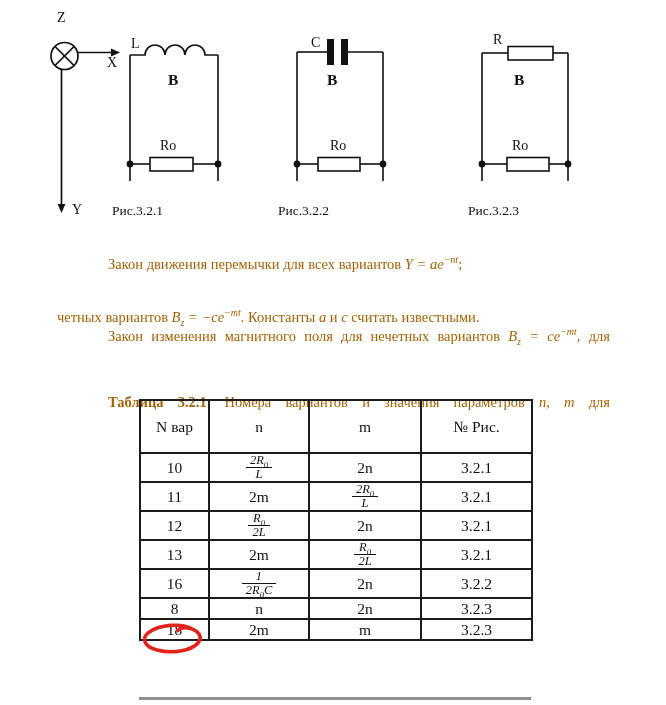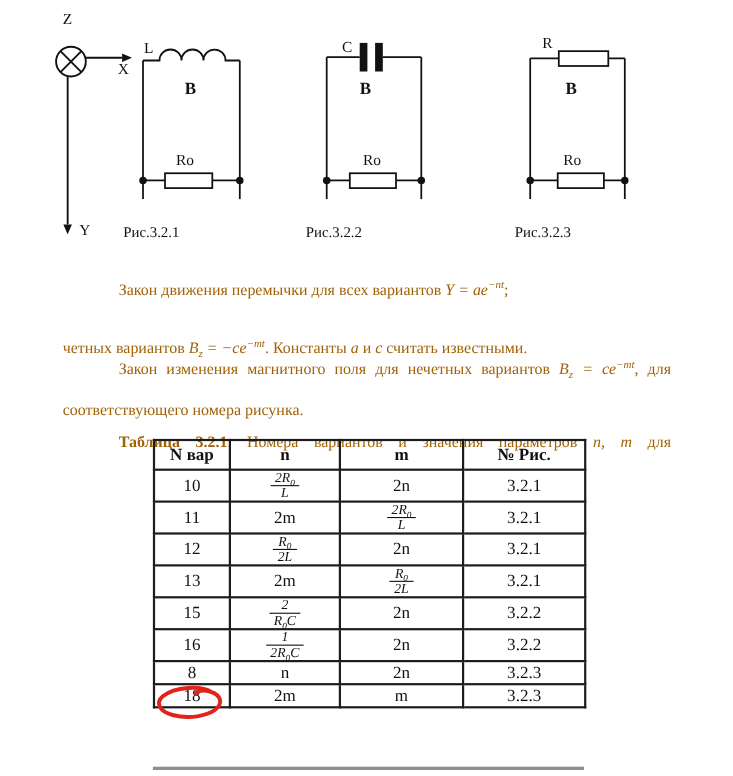--- a/index.html
+++ b/index.html
@@ -13,21 +13,21 @@
         white-space:normal;color:#a16207;}
   .line.indent{text-indent:51px;}
   .line.justify{text-align:justify;text-align-last:justify;margin-top:45px;}
   .line i.mth{font-style:italic;}
   .line sup{font-size:10px;line-height:0;}
   .line sub{font-size:10px;line-height:0;}
   #var-table{position:absolute;left:139px;top:399px;width:392px;
              border-collapse:collapse;table-layout:fixed;}
   #var-table th,#var-table td{border:2px solid #1c1c1c;text-align:center;
              vertical-align:middle;padding:0;font-size:15.5px;line-height:19px;}
-  #var-table th{font-weight:bold;line-height:17px;padding:4px 0;}
+  #var-table th{font-weight:normal;line-height:17px;padding:17px 0;}
   #var-table col.c1{width:69px;} #var-table col.c2{width:100px;}
   #var-table col.c3{width:112px;} #var-table col.c4{width:111px;}
   .frac{display:inline-block;vertical-align:middle;font-style:italic;
         font-size:12.5px;padding:0 0;}
   .frac .num{display:block;line-height:13px;border-bottom:1px solid #111;padding:0 4px;}
   .frac .den{display:block;line-height:13px;padding:0 4px;}
   .frac sub{font-size:8.5px;line-height:0;}
   #red-anno{left:139px;top:620px;width:66px;height:36px;pointer-events:none;}
   #scan-bar{position:absolute;left:139px;top:697px;width:392px;height:3px;
             background:#7b7b7b;opacity:.85;}
@@ -104,21 +104,20 @@
   </svg>
 
   <div class="fig-caption" style="left:112px">Рис.3.2.1</div>
   <div class="fig-caption" style="left:278px">Рис.3.2.2</div>
   <div class="fig-caption" style="left:468px">Рис.3.2.3</div>
 
   <div id="p1" class="line indent" style="top:254px">Закон движения перемычки для всех вариантов <i class="mth">Y = ae<sup>−nt</sup></i>;</div>
   <div id="p2a" class="line indent justify" style="top:281px">Закон изменения магнитного поля для нечетных вариантов <i class="mth">B<sub>z</sub> = ce<sup>−mt</sup></i>, для</div>
   <div id="p2b" class="line" style="top:307px">четных вариантов <i class="mth">B<sub>z</sub> = −ce<sup>−mt</sup></i>. Константы <i>a</i> и <i>c</i> считать известными.</div>
   <div id="cap1" class="line indent justify" style="top:347px"><b>Таблица 3.2.1</b>. Номера вариантов и значения параметров <i>n, m</i> для</div>
-  <div id="cap2" class="line" style="top:363px">соответствующего номера рисунка.</div>
 
   <table id="var-table">
     <colgroup>
         <col class="c1">
         <col class="c2">
         <col class="c3">
         <col class="c4">
       </colgroup>
     <thead>
         <tr>
@@ -147,26 +146,20 @@
           <td>2n</td>
           <td>3.2.1</td>
         </tr>
         <tr>
           <td>13</td>
           <td>2m</td>
           <td><span class="frac"><span class="num">R<sub>0</sub></span><span class="den">2L</span></span></td>
           <td>3.2.1</td>
         </tr>
         <tr>
-          <td>15</td>
-          <td><span class="frac"><span class="num">2</span><span class="den">R<sub>0</sub>C</span></span></td>
-          <td>2n</td>
-          <td>3.2.2</td>
-        </tr>
-        <tr>
           <td>16</td>
           <td><span class="frac"><span class="num">1</span><span class="den">2R<sub>0</sub>C</span></span></td>
           <td>2n</td>
           <td>3.2.2</td>
         </tr>
         <tr>
           <td>8</td>
           <td>n</td>
           <td>2n</td>
           <td>3.2.3</td>

